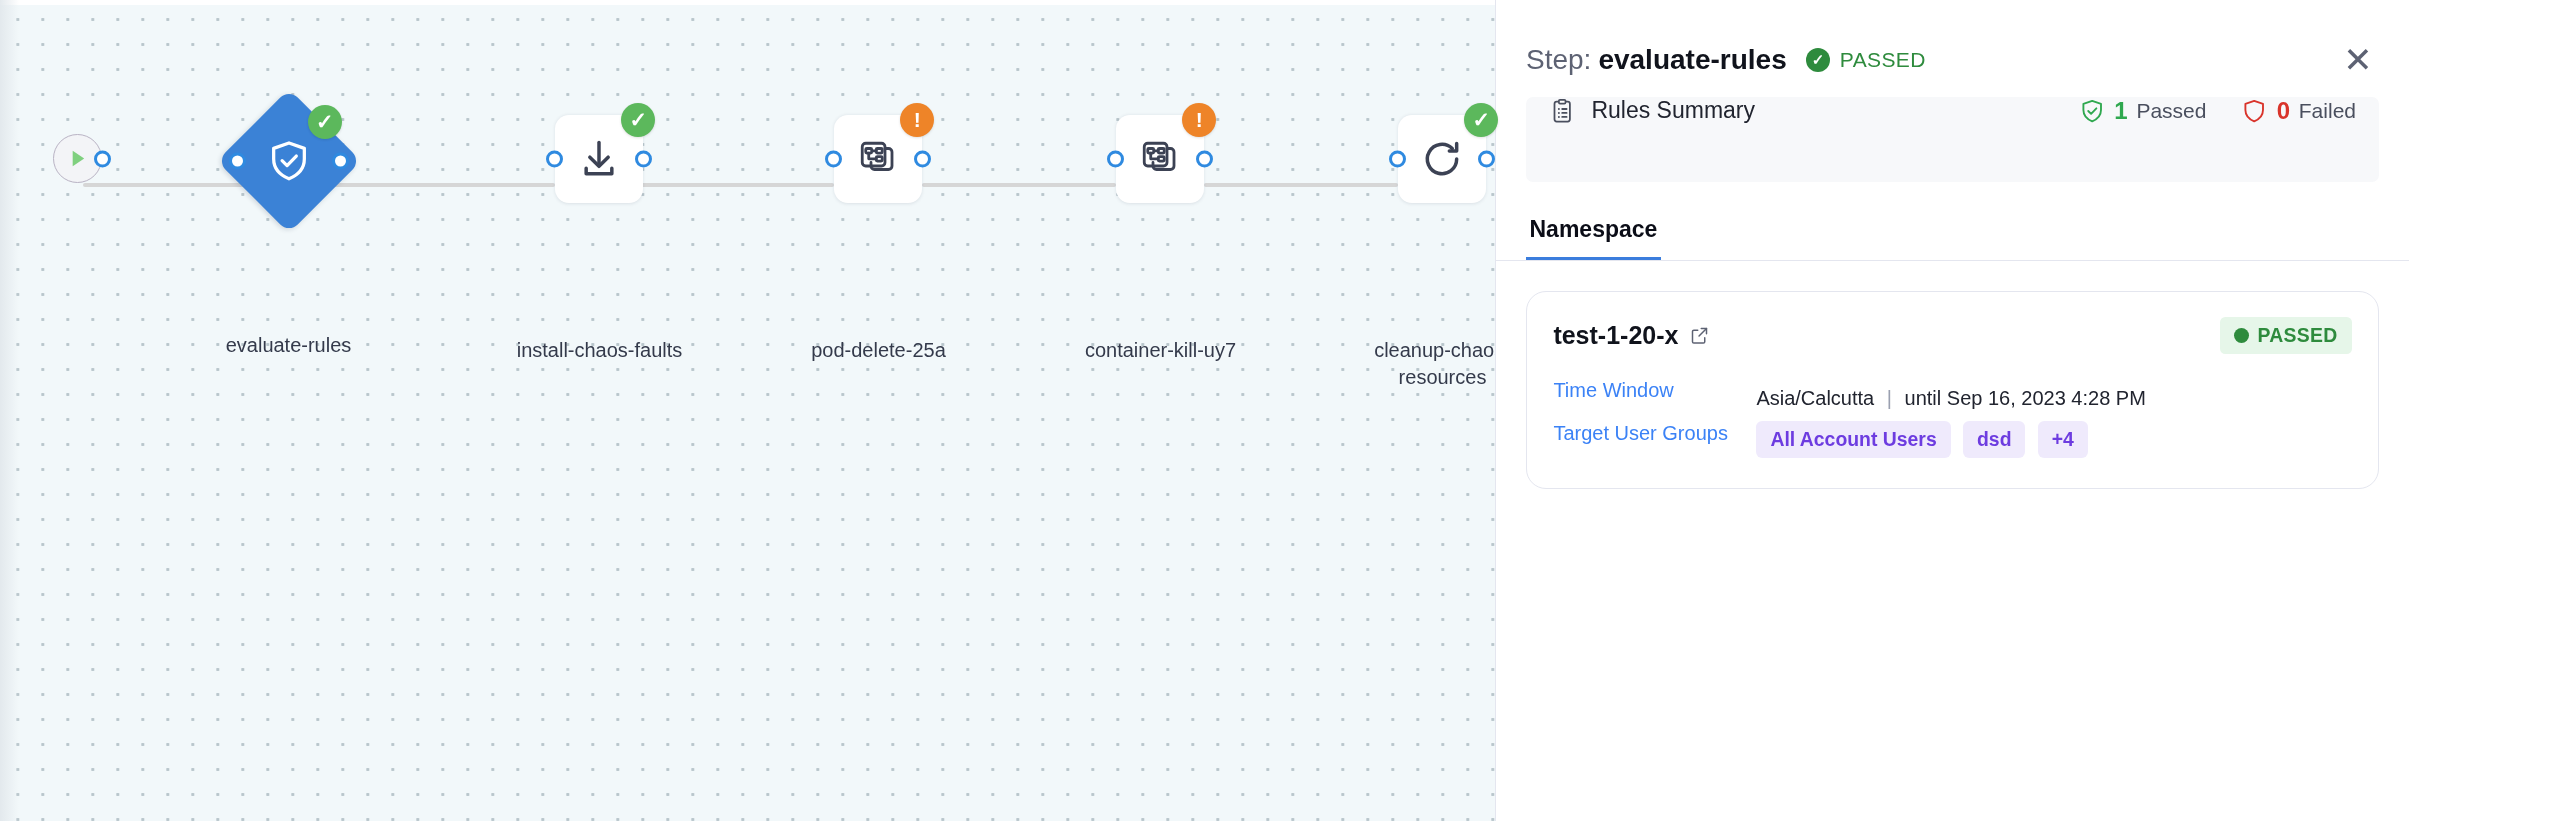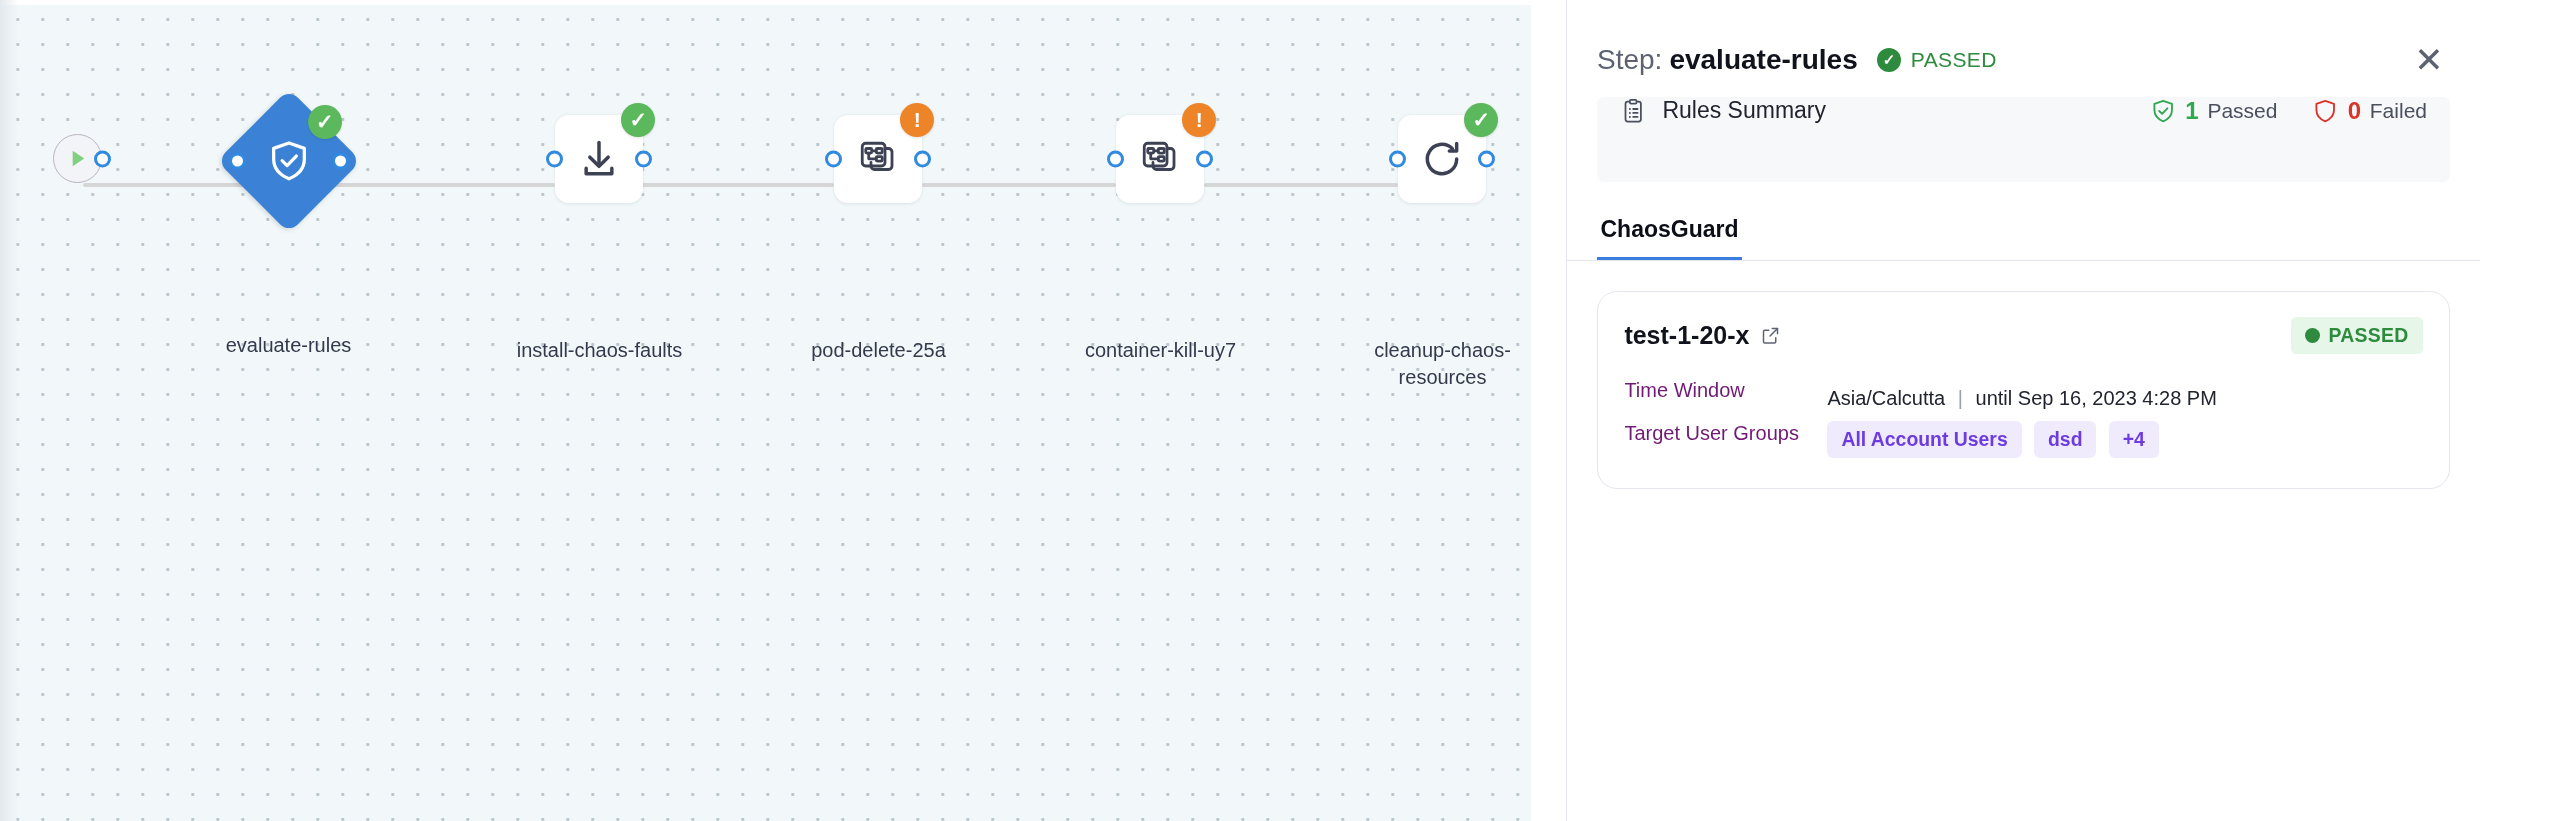--- a/index.html
+++ b/index.html
@@ -94,21 +94,21 @@
     top: 222px;
     width: 203px;
     text-align: center;
     font-size: 20px;
     color: #343a4b;
     line-height: 1.35;
   }
 
   
   .panel {
-    position: absolute; left: 1566px; top: 0;
+    position: absolute; left: 1495px; top: 0;
     width: 914px; height: 822px;
     background: #ffffff;
     border-left: 0.9px solid #e4e6ef;
     overflow: hidden;
   }
   .panel-header {
     display: flex; align-items: center;
     padding: 34px 30px 0 30px;
     height: 85px;
   }
@@ -188,21 +188,21 @@
     margin-left: auto;
     background: #e6f6e9;
     border-radius: 5.3px;
     height: 37px; padding: 0 14px;
     display:flex; align-items:center; gap: 8.8px;
   }
   .pill .dot { width: 15px; height: 15px; border-radius: 50%; background: #2e8b3d; }
   .pill .txt { color: #2e8b3d; font-size: 19.4px; font-weight: 700; letter-spacing:0.3px; }
 
   .detail-row { display:flex; margin-top: 23px; }
-  .detail-key { width: 203px; font-size: 20px; color: #701a75; padding-top: 1.8px; }
+  .detail-key { width: 203px; font-size: 20px; color: #3b82f6; padding-top: 1.8px; }
   .detail-val { font-size: 20px; color: #10131c; }
   .detail-val .line1 { font-weight: 700; }
   .detail-val .line2 { margin-top: 9.7px; color: #21242f; font-weight: 400; text-align: right; }
   .sep { color: #9aa0b0; margin: 0 7px; }
 
   .chips { display:flex; gap: 12.3px; align-items:center; }
   .chip {
     background: #efeafc;
     color: #6d3ce0;
     border-radius: 6.2px;
@@ -384,21 +384,21 @@
             </span>
             <span class="count-num fail">0</span>
             <span class="count-label">Failed</span>
           </div>
         </div>
       </div>
 
     </div>
 
     <div class="tabs">
-      <div class="tab active">ChaosGuard</div>
+      <div class="tab active">Namespace</div>
     </div>
 
     <div class="result-card">
       <div class="result-head">
         <div class="result-name">
           <span>test-1-20-x</span>
           <span class="icon">
             <svg width="21" height="21" viewBox="0 0 24 24" fill="none" stroke="#5d6273" stroke-width="1.7" stroke-linecap="round" stroke-linejoin="round">
               <path d="M14 4 h6 v6"></path>
                 <path d="M20 4 L11.5 12.5"></path>

